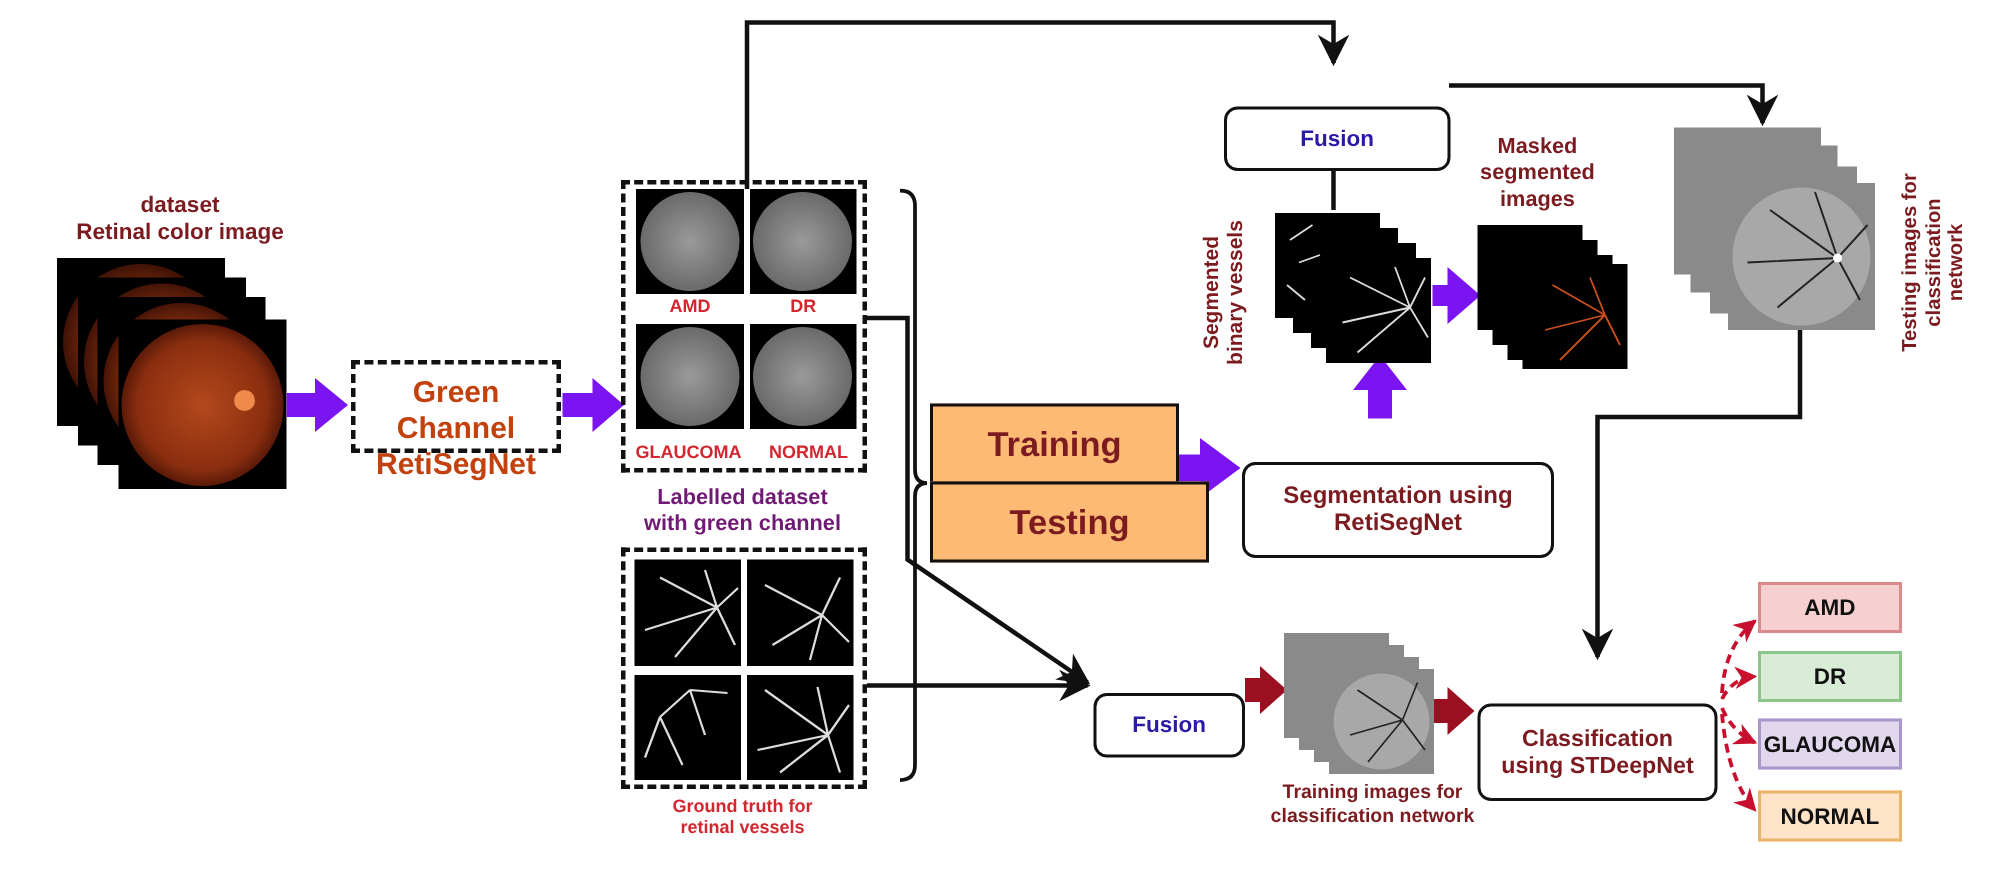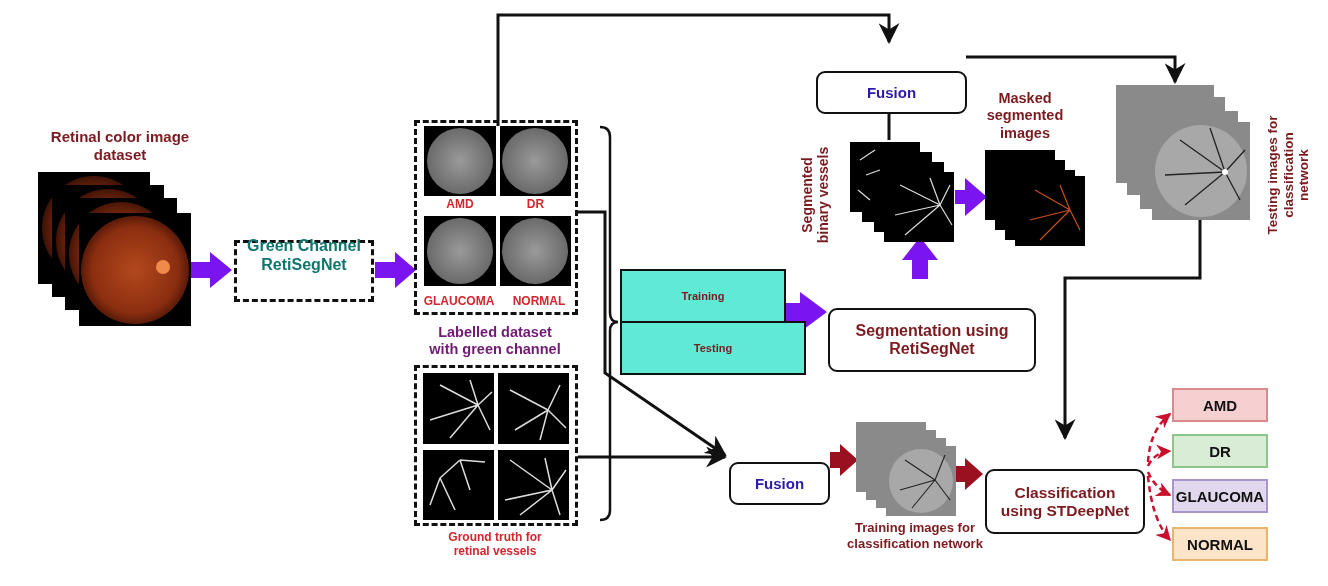--- a/index.html
+++ b/index.html
@@ -4,21 +4,21 @@
 <style>
   html, body { margin:0; padding:0; background:#ffffff; }
   body { width:1328px; height:586px; position:relative; overflow:hidden; font-family:"Liberation Sans", sans-serif; }
   #stage { position:absolute; left:0; top:0; width:1328px; height:586px; }
   .lbl { position:absolute; font-weight:bold; text-align:center; line-height:1.2; }
   .maroon { color:#7b1a1f; }
   .red { color:#d4262e; }
   .green { color:#701a75; }
   .blue { color:#2a1aa8; }
   .box { position:absolute; border:2.5px solid #111; background:#fff; border-radius:9px; display:flex; align-items:center; justify-content:center; text-align:center; font-weight:bold; box-sizing:border-box;margin-top:27px; }
-  .sqbox { position:absolute; border:2px solid #111; background:#5eead4; display:flex; align-items:center; justify-content:center; font-weight:bold; font-size:11px; box-sizing:border-box; color:#7b1a1f; }
+  .sqbox { position:absolute; border:2px solid #111; background:#fdba74; display:flex; align-items:center; justify-content:center; font-weight:bold; font-size:23px; box-sizing:border-box; color:#7b1a1f; }
   .dash { position:absolute; border:3px dashed #111; box-sizing:border-box; }
   .cls { position:absolute; width:96px; height:34px; display:flex; align-items:center; justify-content:center; font-weight:bold; font-size:15px; color:#111; box-sizing:border-box; }
   .vtext { position:absolute; font-weight:bold; text-align:center; line-height:1.15; transform:rotate(-90deg); transform-origin:center center; white-space:nowrap; }
 </style>
 </head>
 <body>
 
 <div id="stage">
 
   <svg width="1328" height="586" style="position:absolute;left:0;top:0;">
@@ -148,26 +148,26 @@
 
     <g stroke="#c8102e" stroke-width="2.5" stroke-dasharray="6,4" fill="none">
       <path d="M1148,462 Q1150,430 1170,414" marker-end="url(#ahr)"></path>
       <path d="M1148,466 Q1155,452 1170,451" marker-end="url(#ahr)"></path>
       <path d="M1148,472 Q1155,488 1170,495" marker-end="url(#ahr)"></path>
       <path d="M1148,476 Q1152,520 1170,540" marker-end="url(#ahr)"></path>
     </g>
   </svg>
 
   <div class="lbl maroon" style="left:30px;top:128px;width:180px;font-size:15px;">
+    <div>dataset</div>
     <div>Retinal color image</div>
-    <div>dataset</div>
   </div>
 
   <div class="dash" style="left:234px;top:240px;width:140px;height:62px;"></div>
-  <div class="lbl" style="left:234px;top:236px;width:140px;font-size:16px;color:#0f766e;">
+  <div class="lbl" style="left:234px;top:250px;width:140px;font-size:20px;color:#c2410c;">
     <div>Green Channel</div>
     <div>RetiSegNet</div>
   </div>
 
   <div class="dash" style="left:414px;top:120px;width:164px;height:195px;"></div>
   <div class="lbl red" style="left:424px;top:197px;width:72px;font-size:12px;">AMD</div>
   <div class="lbl red" style="left:500px;top:197px;width:71px;font-size:12px;">DR</div>
   <div class="lbl red" style="left:416px;top:294px;width:86px;font-size:12px;">GLAUCOMA</div>
   <div class="lbl red" style="left:502px;top:294px;width:74px;font-size:12px;">NORMAL</div>
   <div class="lbl green" style="left:410px;top:324px;width:170px;font-size:14.5px;">

